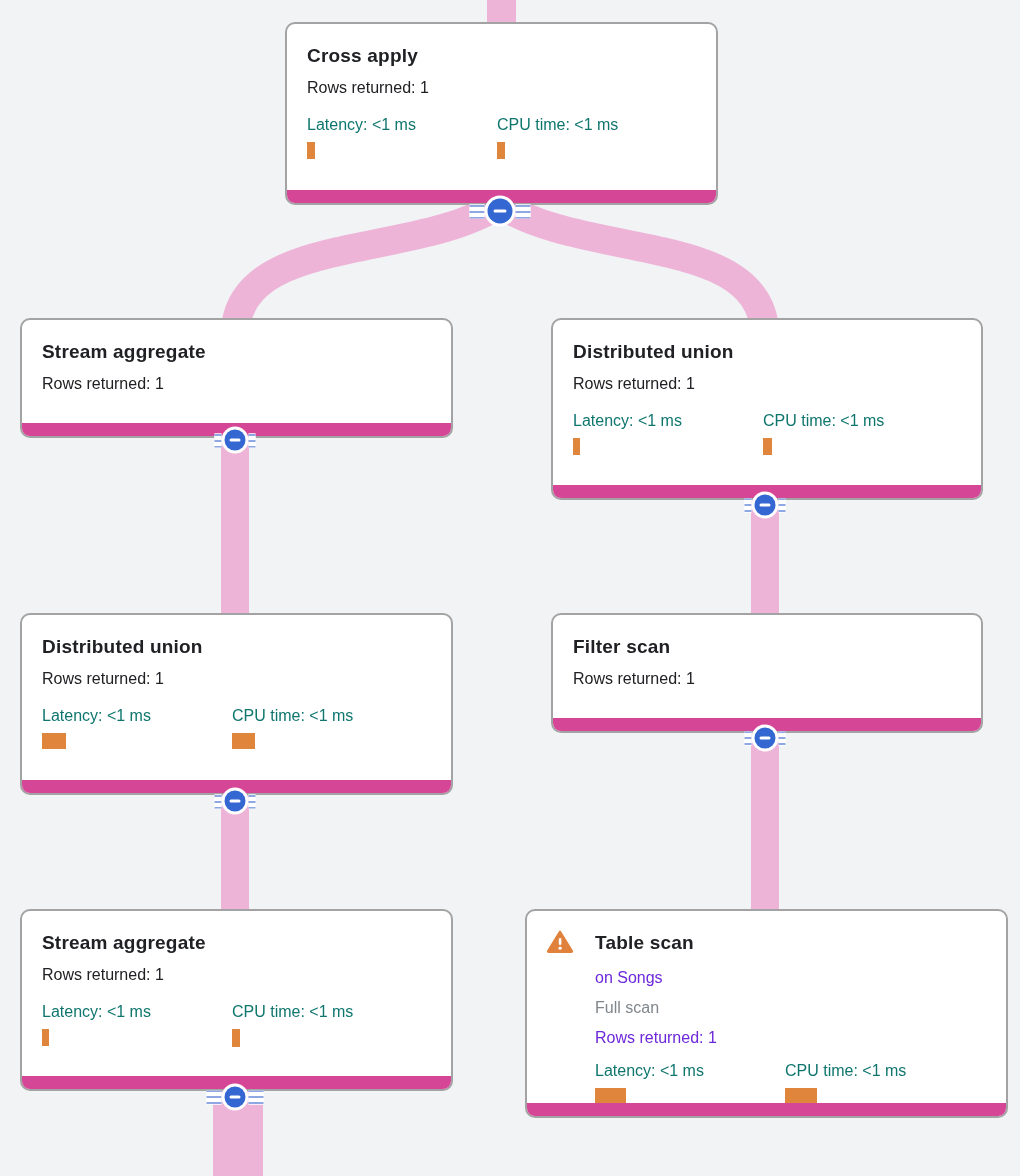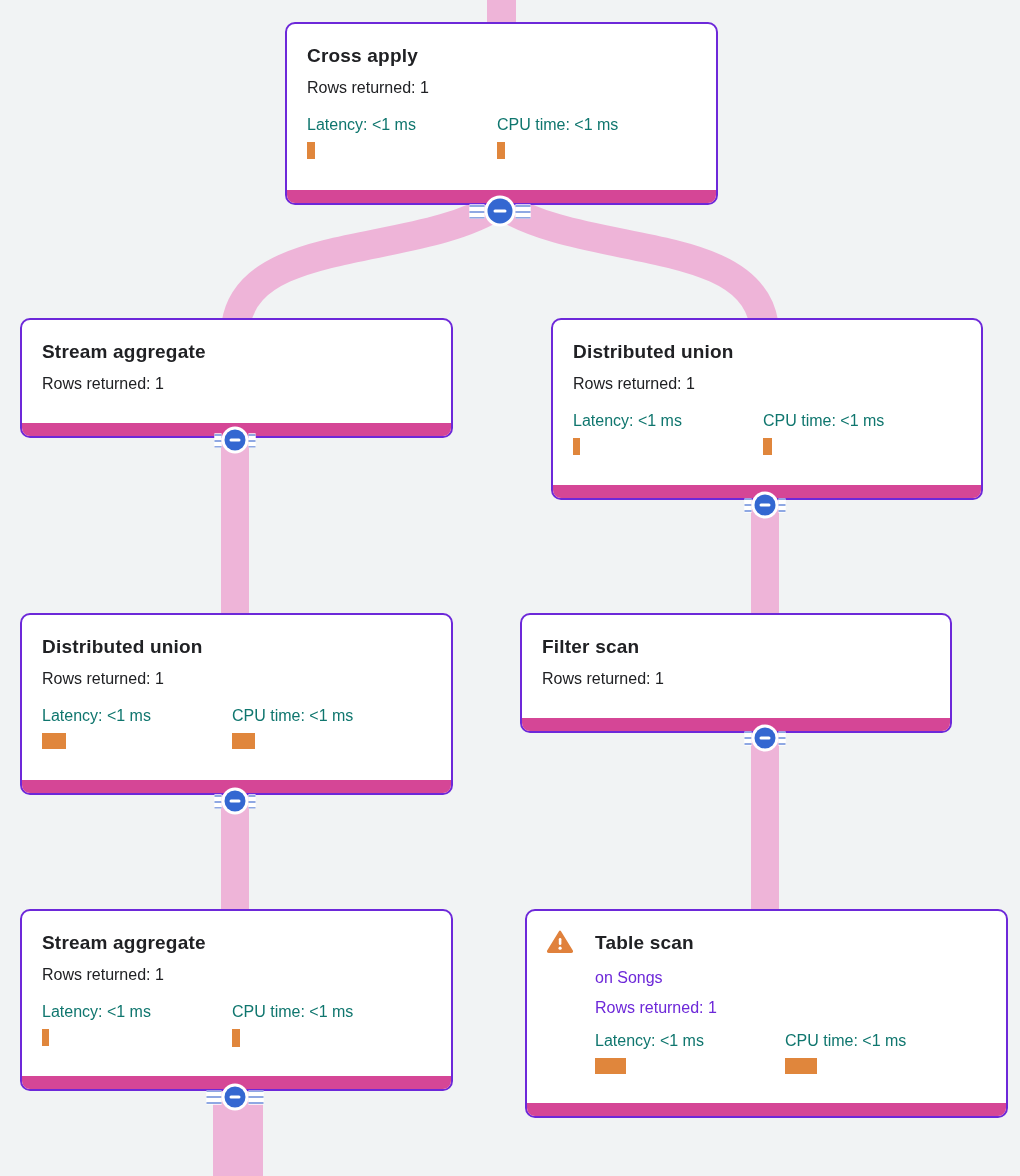--- a/index.html
+++ b/index.html
@@ -8,21 +8,21 @@
     background:#f1f3f4;
     font-family:"Liberation Sans","DejaVu Sans",sans-serif;
     position:relative;overflow:hidden;
   }
   #canvas{position:absolute;left:0;top:0;width:1020px;height:1176px;}
   #edges{position:absolute;left:0;top:0;}
 
   .card{
     position:absolute;
     background:#ffffff;
-    border:2px solid #6d28d9;
+    border:2px solid #a3a3a3;
     border-radius:10px;
     box-sizing:border-box;
     padding:16px 20px 0 20px;
   }
   .accentbar{
     position:absolute;left:0;right:0;bottom:0;height:13px;
     background:#d54696;border-radius:0 0 8px 8px;
   }
   .title{
     font-size:19px;font-weight:bold;color:#202124;
@@ -128,21 +128,21 @@
         <div class="bar" style="width:24px;height:16px"></div>
       </div>
       <div class="metric">
         <div class="label">CPU time: &lt;1 ms</div>
         <div class="bar" style="width:23px;height:16px"></div>
       </div>
     </div>
     <div class="accentbar"></div>
   </div>
 
-  <div class="card" style="left:520px;top:613px;width:432px;height:120px">
+  <div class="card" style="left:551px;top:613px;width:432px;height:120px">
     <div class="title">Filter scan</div>
     <div class="meta">Rows returned: 1</div>
     <div class="accentbar"></div>
   </div>
 
   <div class="card" style="left:20px;top:909px;width:433px;height:182px">
     <div class="title">Stream aggregate</div>
     <div class="meta">Rows returned: 1</div>
     <div class="metrics">
       <div class="metric">
@@ -161,20 +161,21 @@
     <span class="warn-icon">
       <svg width="26" height="23" viewBox="0 0 26 23">
         <path d="M13 1.5 L25 21 Q25.4 22 24.2 22 H1.8 Q0.6 22 1 21 Z" fill="#e0813c" stroke="#e0813c" stroke-width="2" stroke-linejoin="round"></path>
         <rect x="11.8" y="8" width="2.6" height="7" rx="1.3" fill="#ffffff"></rect>
         <circle cx="13.1" cy="18.2" r="1.6" fill="#ffffff"></circle>
       </svg>
     </span>
     <div class="ts-content">
       <div class="title">Table scan</div>
       <div class="ts-meta">on Songs</div>
+      <div class="ts-meta muted">Full scan</div>
       <div class="ts-meta">Rows returned: 1</div>
       <div class="metrics ts-metrics">
         <div class="metric">
           <div class="label">Latency: &lt;1 ms</div>
           <div class="bar" style="width:31px;height:16px"></div>
         </div>
         <div class="metric">
           <div class="label">CPU time: &lt;1 ms</div>
           <div class="bar" style="width:32px;height:16px"></div>
         </div>

